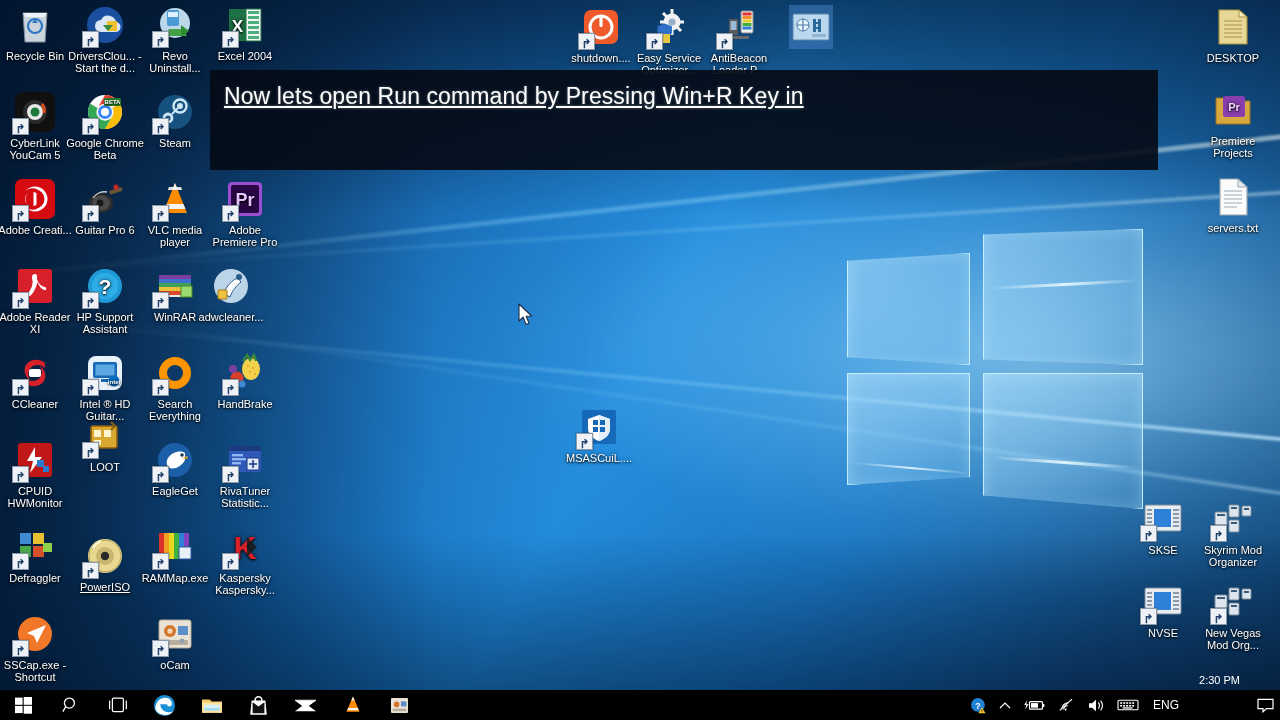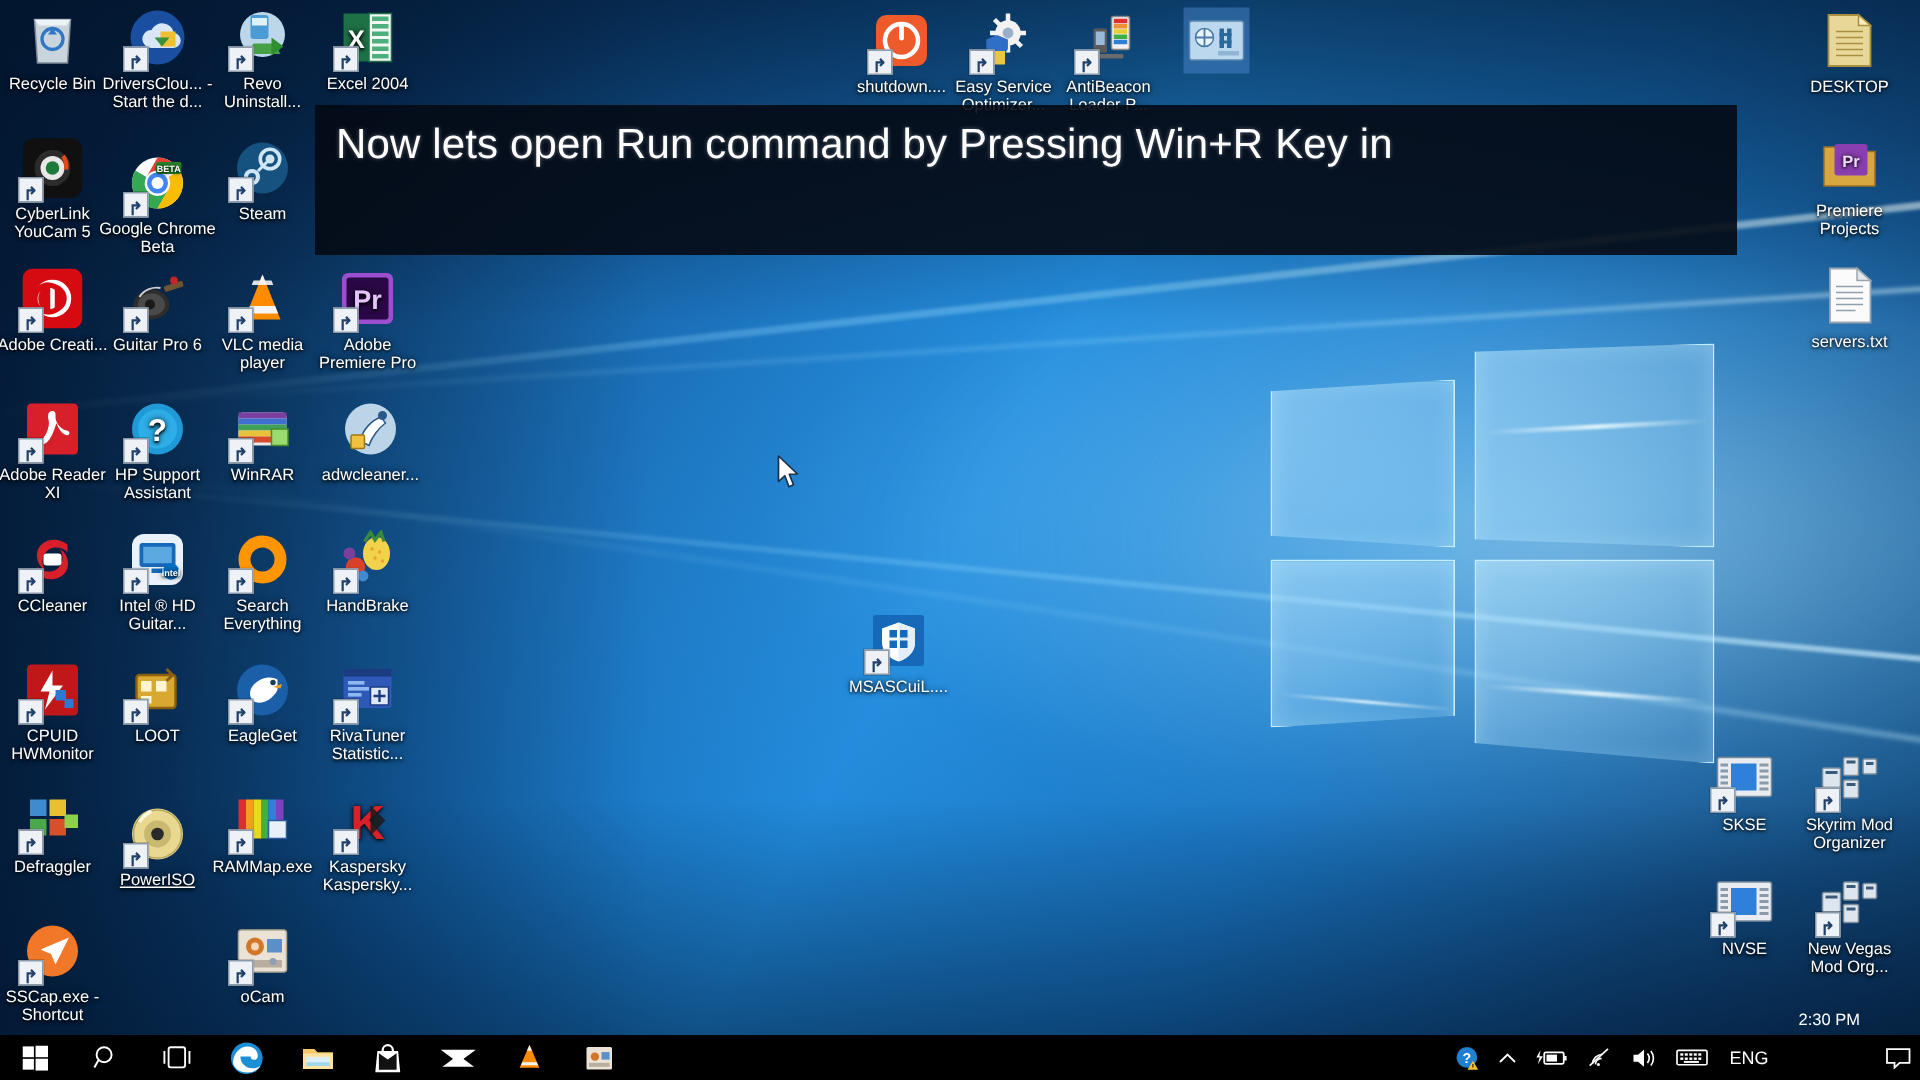--- a/index.html
+++ b/index.html
@@ -81,23 +81,24 @@
     content:"↰"; position:absolute; left:0px; bottom:-3px; width:15px; height:15px;
     font-size:12px; line-height:15px; color:#23426b; z-index:2; text-shadow:none;
     transform:scaleX(-1); font-weight:bold;
   }
 
   
   #banner{
     position:absolute; left:210px; top:70px; width:948px; height:100px;
     background:rgba(4,10,20,.90);
     padding:6px 0 0 14px;
-    color:#fff; font-size:28px; line-height:40px; font-weight:400;
+    color:#fff; font-size:23px; line-height:40px; font-weight:400;
     letter-spacing:.1px;
     text-shadow:0 0 3px rgba(255,255,255,.35);
+    text-decoration:underline;
   }
 
   
   #cursor{ position:absolute; left:518px; top:303px; width:16px; height:24px; }
 
   
   #taskbar{
     position:absolute; left:0; bottom:0; width:1280px; height:30px;
     background:#000; display:flex; align-items:center;
   }
@@ -191,21 +192,21 @@
         <svg width="40" height="40" viewBox="0 0 40 40">
           <rect width="40" height="40" rx="8" fill="#101010"></rect>
           <circle cx="20" cy="20" r="12" fill="#2b2b2b"></circle>
           <circle cx="20" cy="20" r="8" fill="#e8e8e8"></circle>
           <circle cx="20" cy="20" r="4.5" fill="#1c7a3a"></circle>
           <path d="M27 12a11 11 0 012 9" stroke="#e04a18" stroke-width="3" fill="none"></path>
         </svg>
       </div>
       <span class="lbl">CyberLink YouCam 5</span>
     </div>
-    <div class="icon" style="left: 66px; top: 100px;">
+    <div class="icon" style="left: 66px; top: 90px;">
       <div class="glyph sc">
         <svg width="40" height="40" viewBox="0 0 40 40">
           <circle cx="20" cy="20" r="17" fill="#fff"></circle>
           <path d="M20 3a17 17 0 0114.8 8.7H20a8.3 8.3 0 00-7.4 4.5z" fill="#ea4335"></path>
           <path d="M5.2 11.7A17 17 0 0020 37l7.3-12.6A8.3 8.3 0 0112.6 16z" fill="#34a853"></path>
           <path d="M34.8 11.7A17 17 0 0120 37l7.3-12.6a8.3 8.3 0 000-8.4z" fill="#fbbc05"></path>
           <circle cx="20" cy="20" r="7" fill="#4285f4"></circle>
           <circle cx="20" cy="20" r="4" fill="#fff"></circle>
           <rect x="19" y="6" width="17" height="8" rx="1.6" fill="#2b8a2b"></rect>
           <text x="27.5" y="12.4" font-size="6" fill="#fff" text-anchor="middle" font-family="Liberation Sans, sans-serif" font-weight="bold">BETA</text>
@@ -299,21 +300,21 @@
             <rect x="4" y="13" width="32" height="4" fill="#3f6fd0"></rect>
             <rect x="4" y="17" width="32" height="4" fill="#3fa05a"></rect>
             <rect x="4" y="21" width="32" height="4" fill="#e8c23a"></rect>
             <rect x="4" y="25" width="32" height="4" fill="#d84a2a"></rect>
           </g>
           <rect x="26" y="20" width="11" height="11" fill="#9adb6f" stroke="#4a8a2a"></rect>
         </svg>
       </div>
       <span class="lbl">WinRAR</span>
     </div>
-    <div class="icon" style="left: 208px; top: 264px;">
+    <div class="icon" style="left: 192px; top: 264px;">
       <div class="glyph">
         <svg width="40" height="40" viewBox="0 0 40 40">
           <circle cx="20" cy="20" r="17" fill="#bcd4e8"></circle>
           <path d="M13 28c2-8 8-14 14-16l3 4c-4 3-9 9-11 15z" fill="#fff" stroke="#2a5a8a"></path>
           <rect x="7" y="24" width="9" height="9" rx="1" fill="#f0c040" stroke="#a07a10"></rect>
           <circle cx="28" cy="11" r="3" fill="#2a5a8a"></circle>
         </svg>
       </div>
       <span class="lbl">adwcleaner...</span>
     </div>
@@ -370,21 +371,21 @@
       <div class="glyph sc">
         <svg width="40" height="40" viewBox="0 0 40 40">
           <rect x="3" y="3" width="34" height="34" rx="3" fill="#c01818"></rect>
           <path d="M20 7l-8 14h6l-3 12 12-16h-7z" fill="#fff"></path>
           <rect x="22" y="20" width="7" height="7" fill="#2a7ad0"></rect>
           <rect x="28" y="26" width="6" height="6" fill="#2a7ad0"></rect>
         </svg>
       </div>
       <span class="lbl">CPUID HWMonitor</span>
     </div>
-    <div class="icon" style="left: 66px; top: 438px;">
+    <div class="icon" style="left: 66px; top: 414px;">
       <div class="glyph sc">
         <svg width="40" height="40" viewBox="0 0 40 40">
           <rect x="6" y="10" width="26" height="22" rx="2" fill="#d8a830" stroke="#8a6010" stroke-width="1.6"></rect>
           <rect x="9" y="14" width="7" height="7" fill="#fff5d0"></rect>
           <rect x="19" y="14" width="7" height="7" fill="#fff5d0"></rect>
           <rect x="9" y="24" width="7" height="5" fill="#fff5d0"></rect>
           <path d="M26 6l4 4-4 4" stroke="#8a6010" stroke-width="2" fill="none"></path>
         </svg>
       </div>
       <span class="lbl">LOOT</span>

